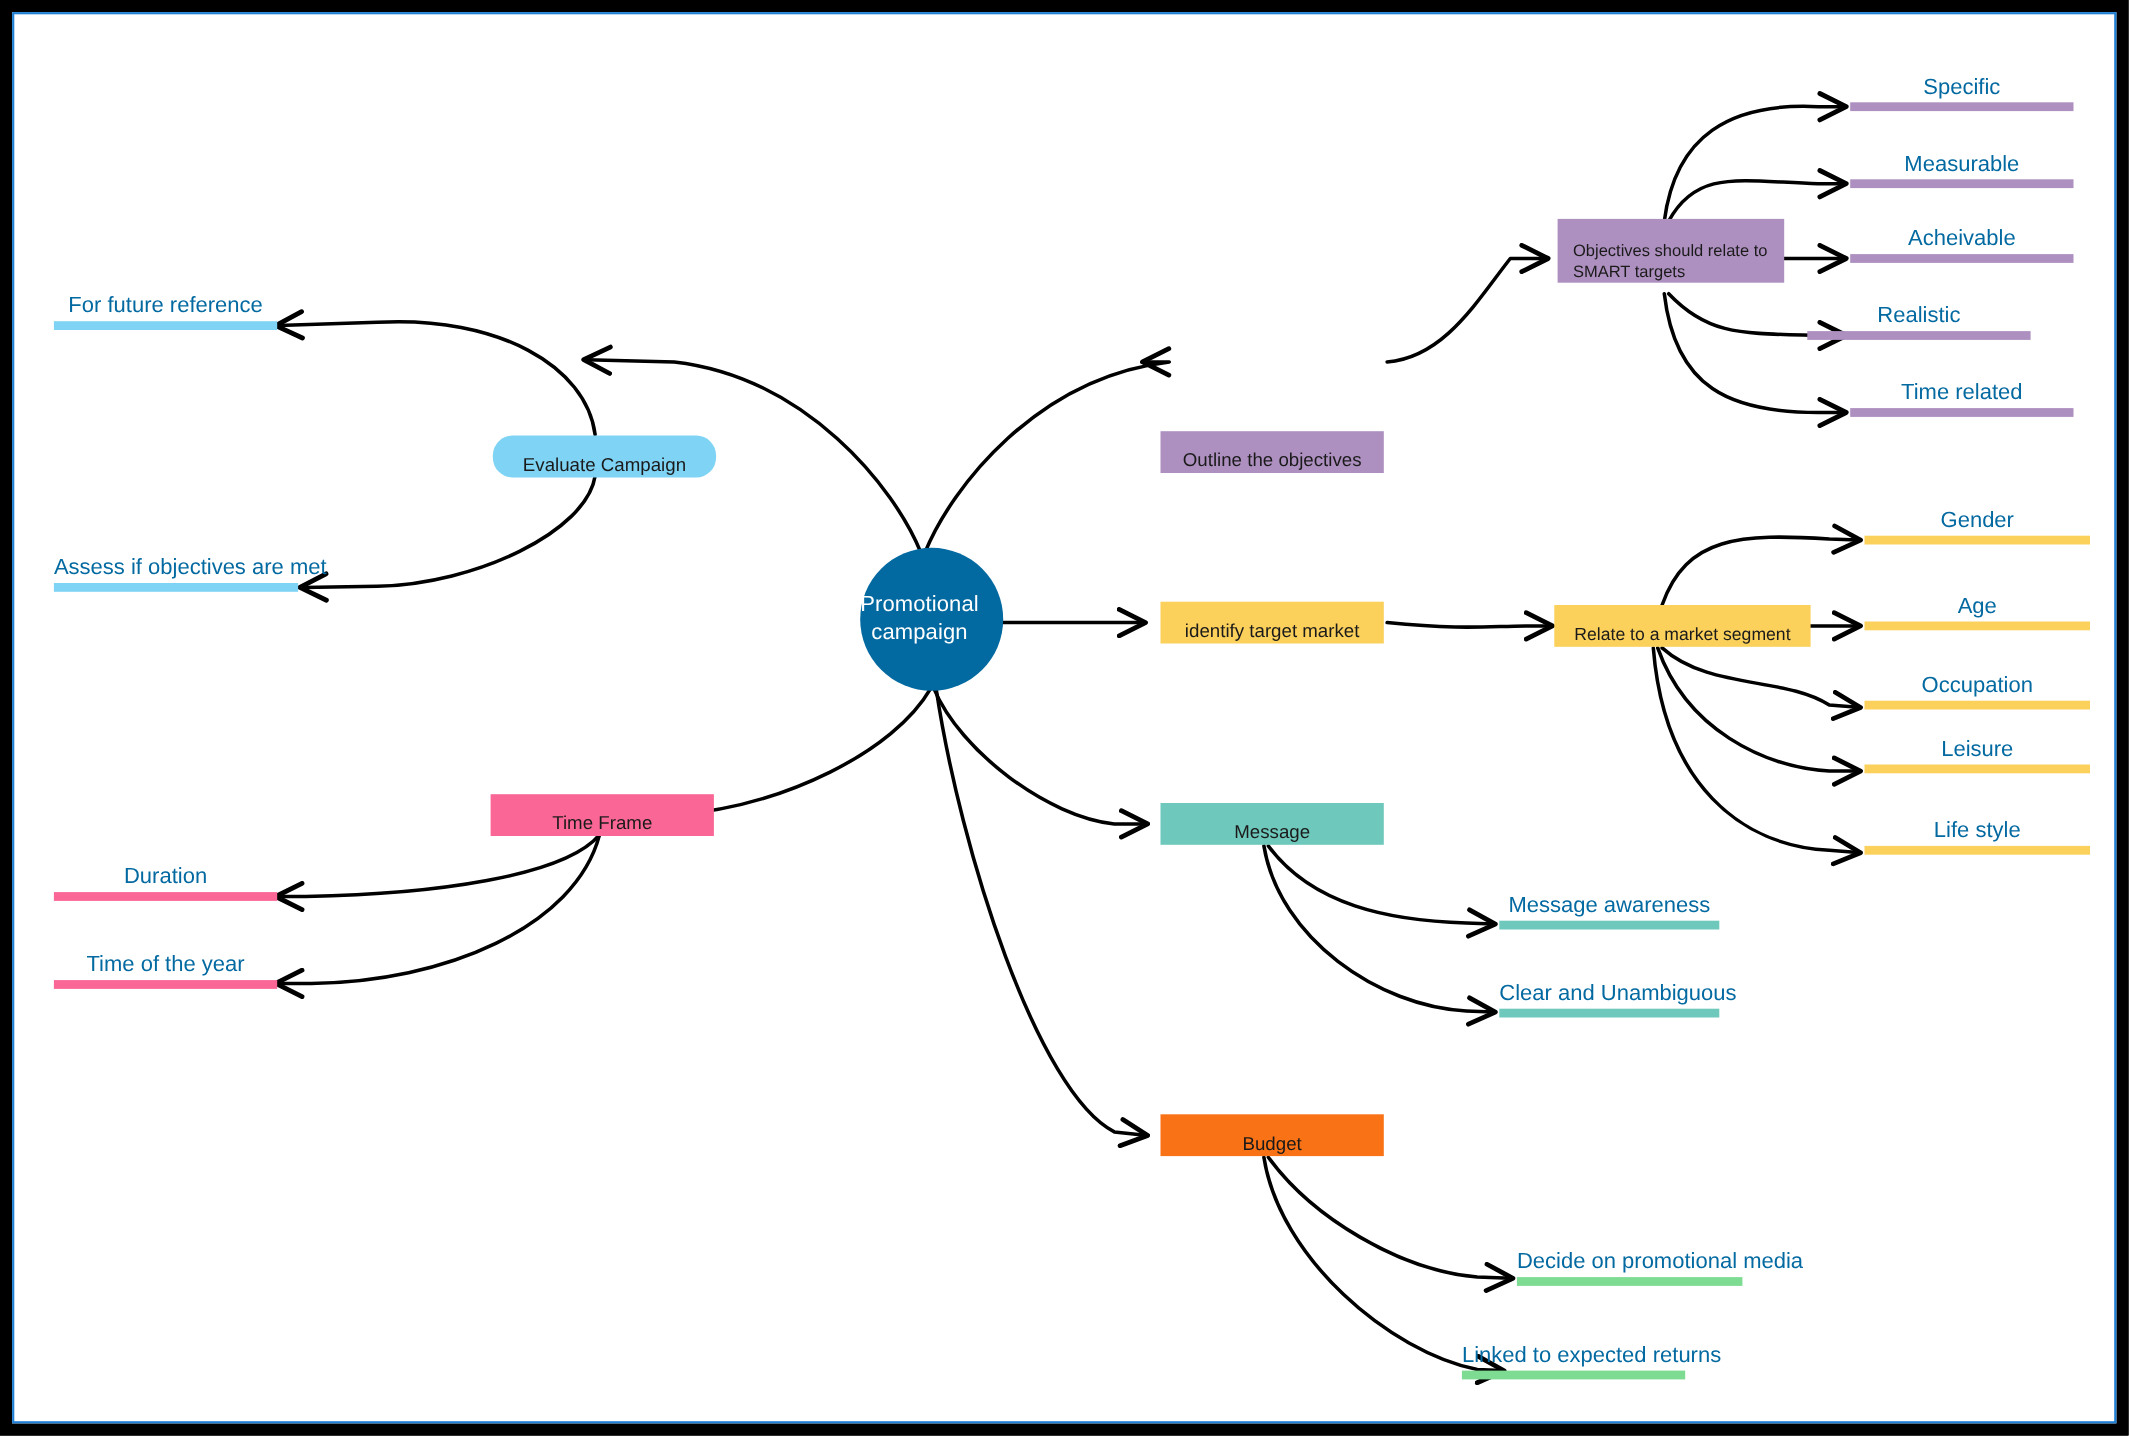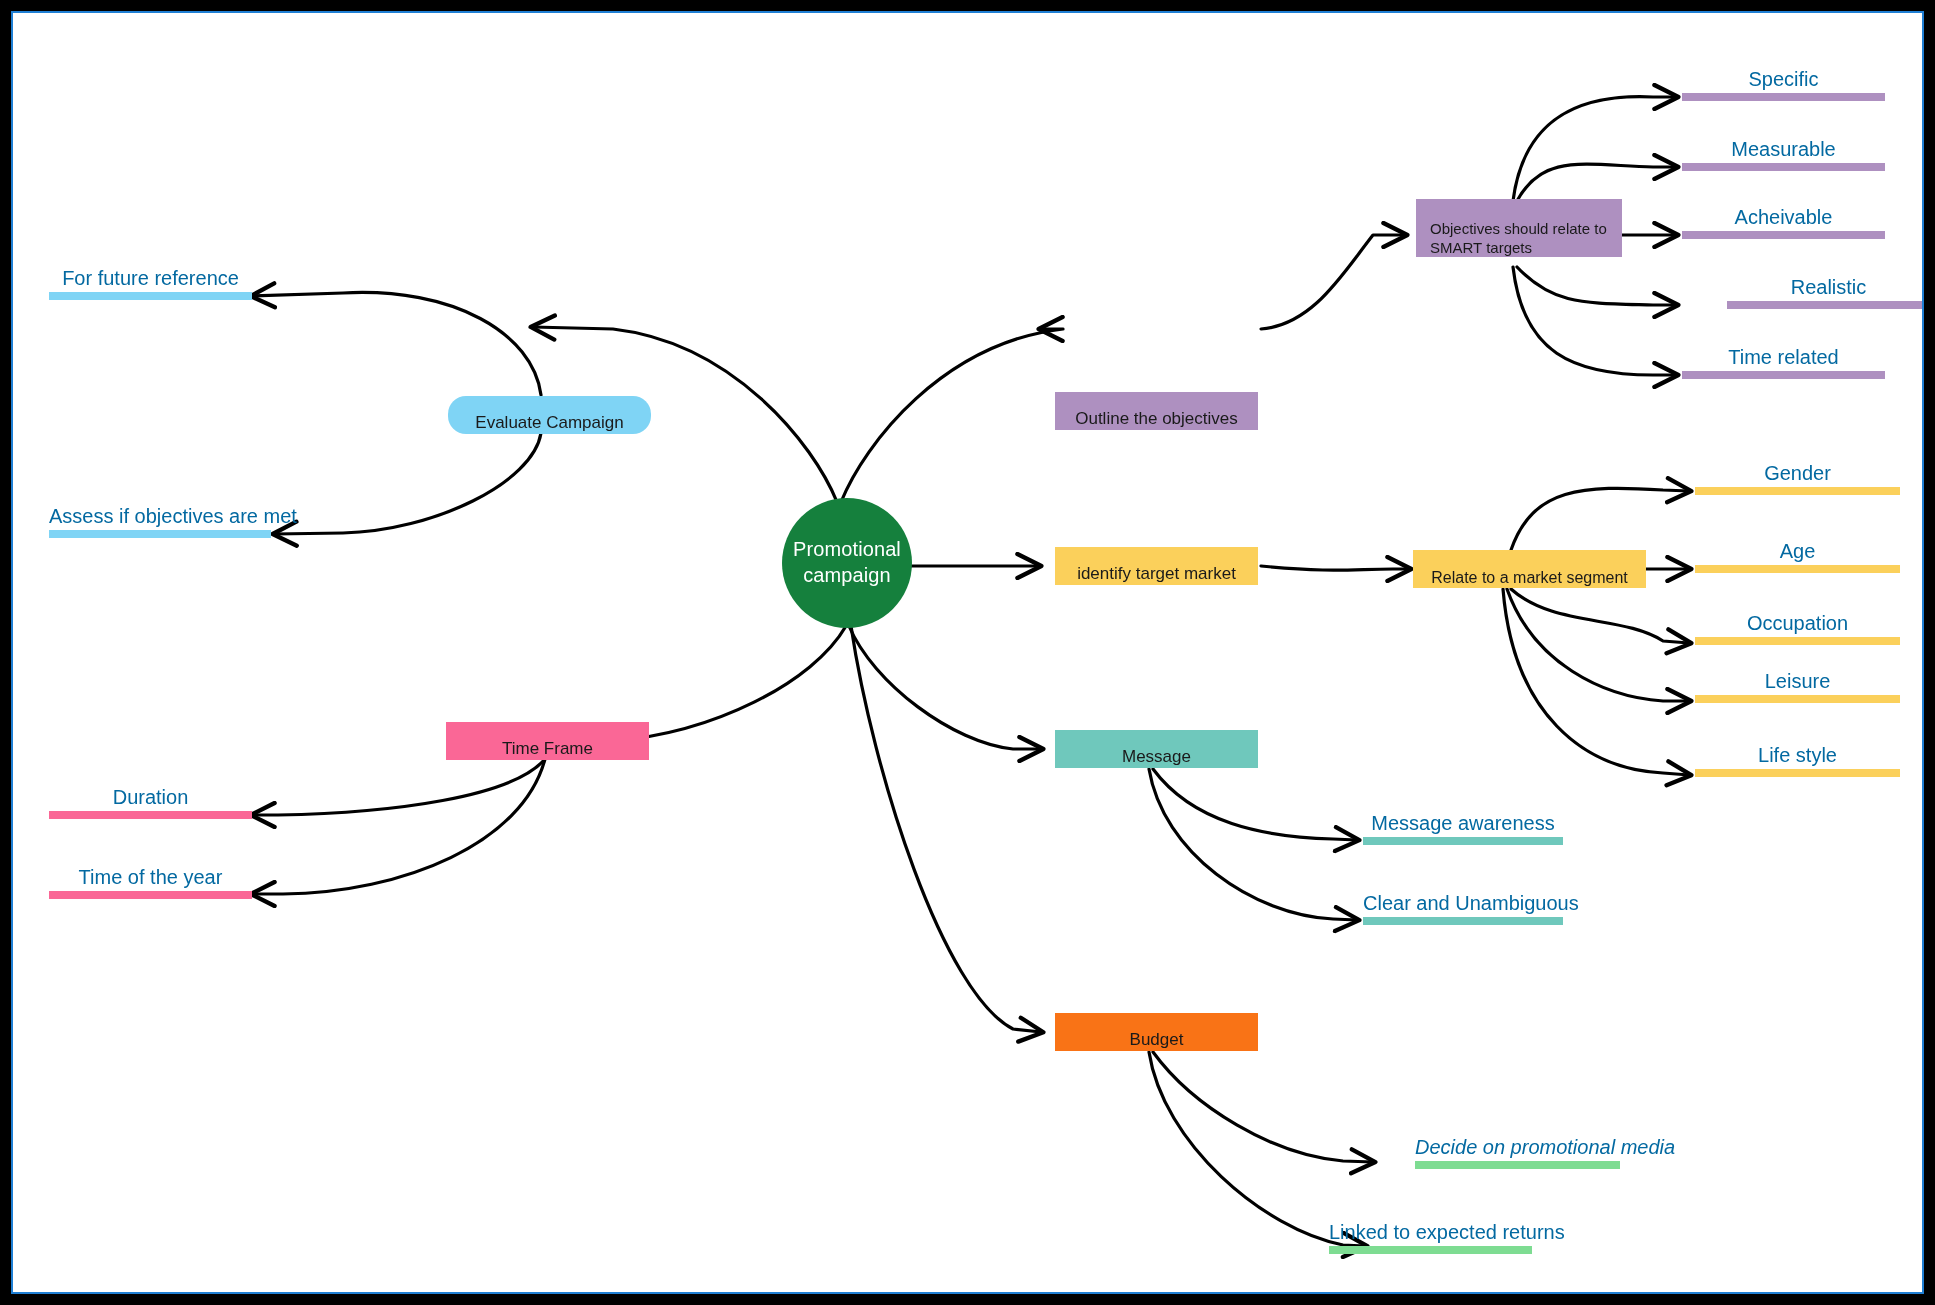--- a/index.html
+++ b/index.html
@@ -38,25 +38,24 @@
     stroke: #000000;
     stroke-width: 3.2;
     stroke-linecap: round;
     stroke-linejoin: round;
   }
 
   
   .center-node {
     position: absolute;
     border-radius: 50%;
-    background: #15803d;
+    background: #0369a1;
     color: #ffffff;
     display: flex;
     align-items: center;
-    justify-content: center;
     text-align: center;
     line-height: 1.28;
     font-size: 20px;
     letter-spacing: 0.1px;
   }
 
   
   .node {
     position: absolute;
     display: flex;
@@ -197,21 +196,21 @@
       <span class="leaf-bar" style="background:#AE90C0;"></span>
     </div>
     <div class="leaf" style="left:1669px; top:116px; width:203px; height:42px;">
       <span class="leaf-label">Measurable</span>
       <span class="leaf-bar" style="background:#AE90C0;"></span>
     </div>
     <div class="leaf" style="left:1669px; top:184px; width:203px; height:42px;">
       <span class="leaf-label">Acheivable</span>
       <span class="leaf-bar" style="background:#AE90C0;"></span>
     </div>
-    <div class="leaf" style="left:1714px; top:254px; width:203px; height:42px;">
+    <div class="leaf" style="left:1630px; top:254px; width:203px; height:42px;">
       <span class="leaf-label">Realistic</span>
       <span class="leaf-bar" style="background:#AE90C0;"></span>
     </div>
     <div class="leaf" style="left:1669px; top:324px; width:203px; height:42px;">
       <span class="leaf-label">Time related</span>
       <span class="leaf-bar" style="background:#AE90C0;"></span>
     </div>
 
     <div class="leaf" style="left:1682px; top:440px; width:205px; height:42px;">
       <span class="leaf-label">Gender</span>
@@ -254,21 +253,21 @@
 
     <div class="leaf" style="left:1350px; top:790px; width:200px; height:42px;">
       <span class="leaf-label">Message awareness</span>
       <span class="leaf-bar" style="background:#6FC8BC;"></span>
     </div>
     <div class="leaf" style="left:1350px; top:870px; width:200px; height:42px;">
       <span class="leaf-label">Clear and Unambiguous</span>
       <span class="leaf-bar" style="background:#6FC8BC;"></span>
     </div>
 
-    <div class="leaf" style="left:1402px; top:1114px; width:205px; height:42px;font-style:italic;">
+    <div class="leaf" style="left:1366px; top:1114px; width:205px; height:42px;">
       <span class="leaf-label">Decide on promotional media</span>
       <span class="leaf-bar" style="background:#7EDC92;"></span>
     </div>
     <div class="leaf" style="left:1316px; top:1199px; width:203px; height:42px;">
       <span class="leaf-label">Linked to expected returns</span>
       <span class="leaf-bar" style="background:#7EDC92;"></span>
     </div>
 
   </div>
 </div>

